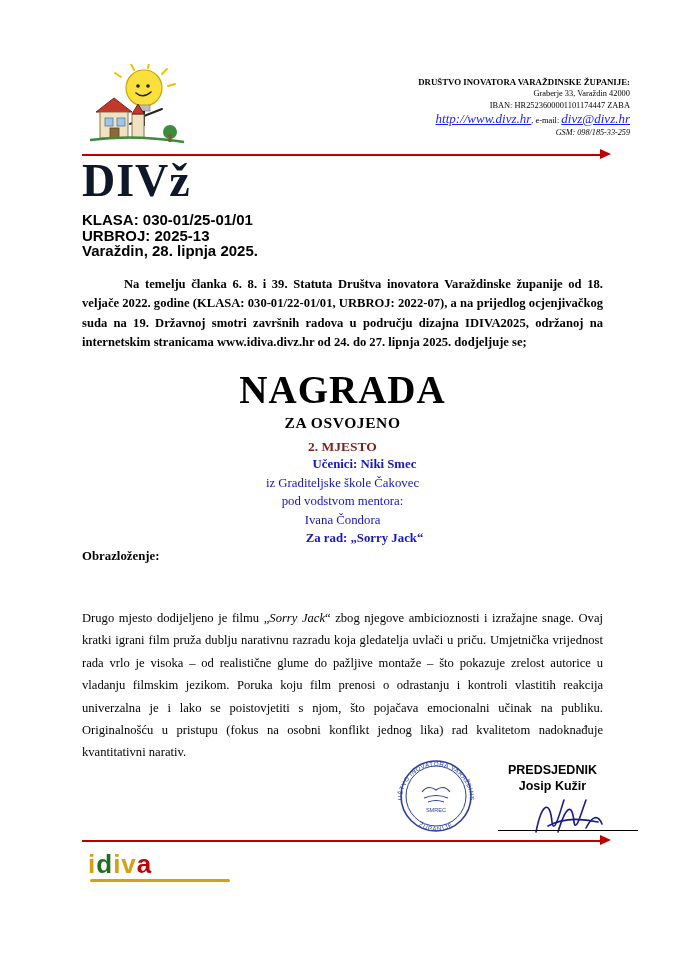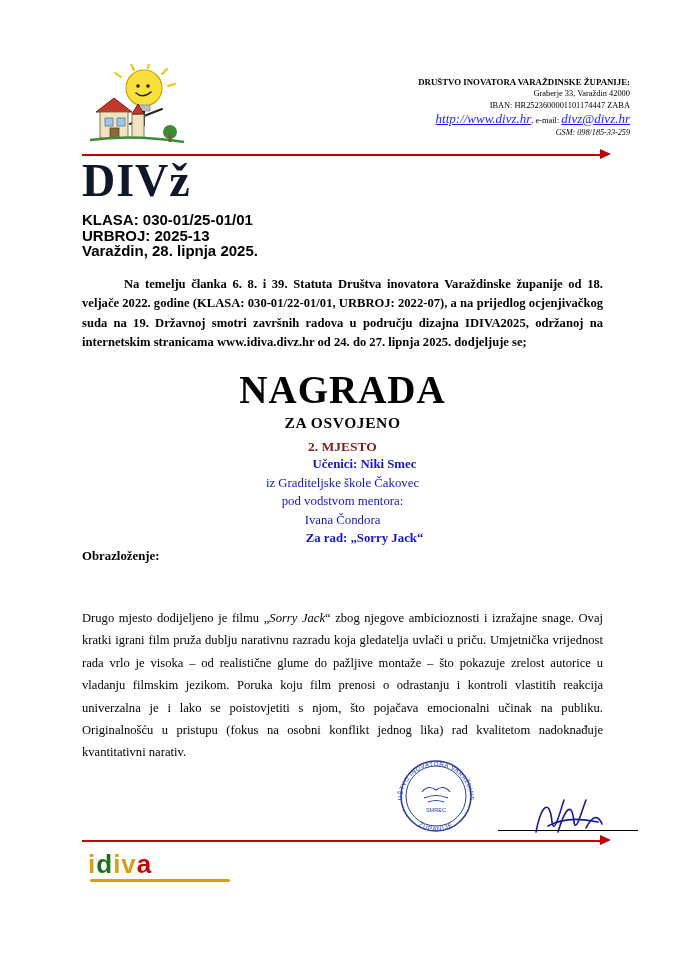--- a/index.html
+++ b/index.html
@@ -328,20 +328,24 @@
       </text>
       <text x="48" y="64" font-family="Liberation Sans, sans-serif" font-size="5.6" fill="#2b3fa0" text-anchor="middle">SMREC</text>
       <g stroke="#2b3fa0" stroke-width="1.1" fill="none">
         <path d="M34 44 q6 -8 14 -2 q8 -6 14 2"></path>
         <path d="M36 50 q12 -5 24 0"></path>
         <path d="M40 54 q8 -3 16 0"></path>
       </g>
     </svg>
   </div>
 
+  <div class="president">
+    <div>PREDSJEDNIK</div>
+    <div>Josip Kužir</div>
+  </div>
 
   <div class="sig-scribble">
     <svg viewBox="0 0 90 46" width="90" height="46">
       <g fill="none" stroke="#1a1a8c" stroke-width="1.6" stroke-linecap="round">
         <path d="M8 40 C 14 10, 22 8, 24 30 C 26 44, 32 20, 36 8"></path>
         <path d="M30 40 C 38 14, 44 10, 46 30 C 48 42, 54 18, 58 8"></path>
         <path d="M20 34 C 34 26, 52 26, 70 30"></path>
         <path d="M58 36 C 64 24, 70 22, 74 32"></path>
       </g>
     </svg>

